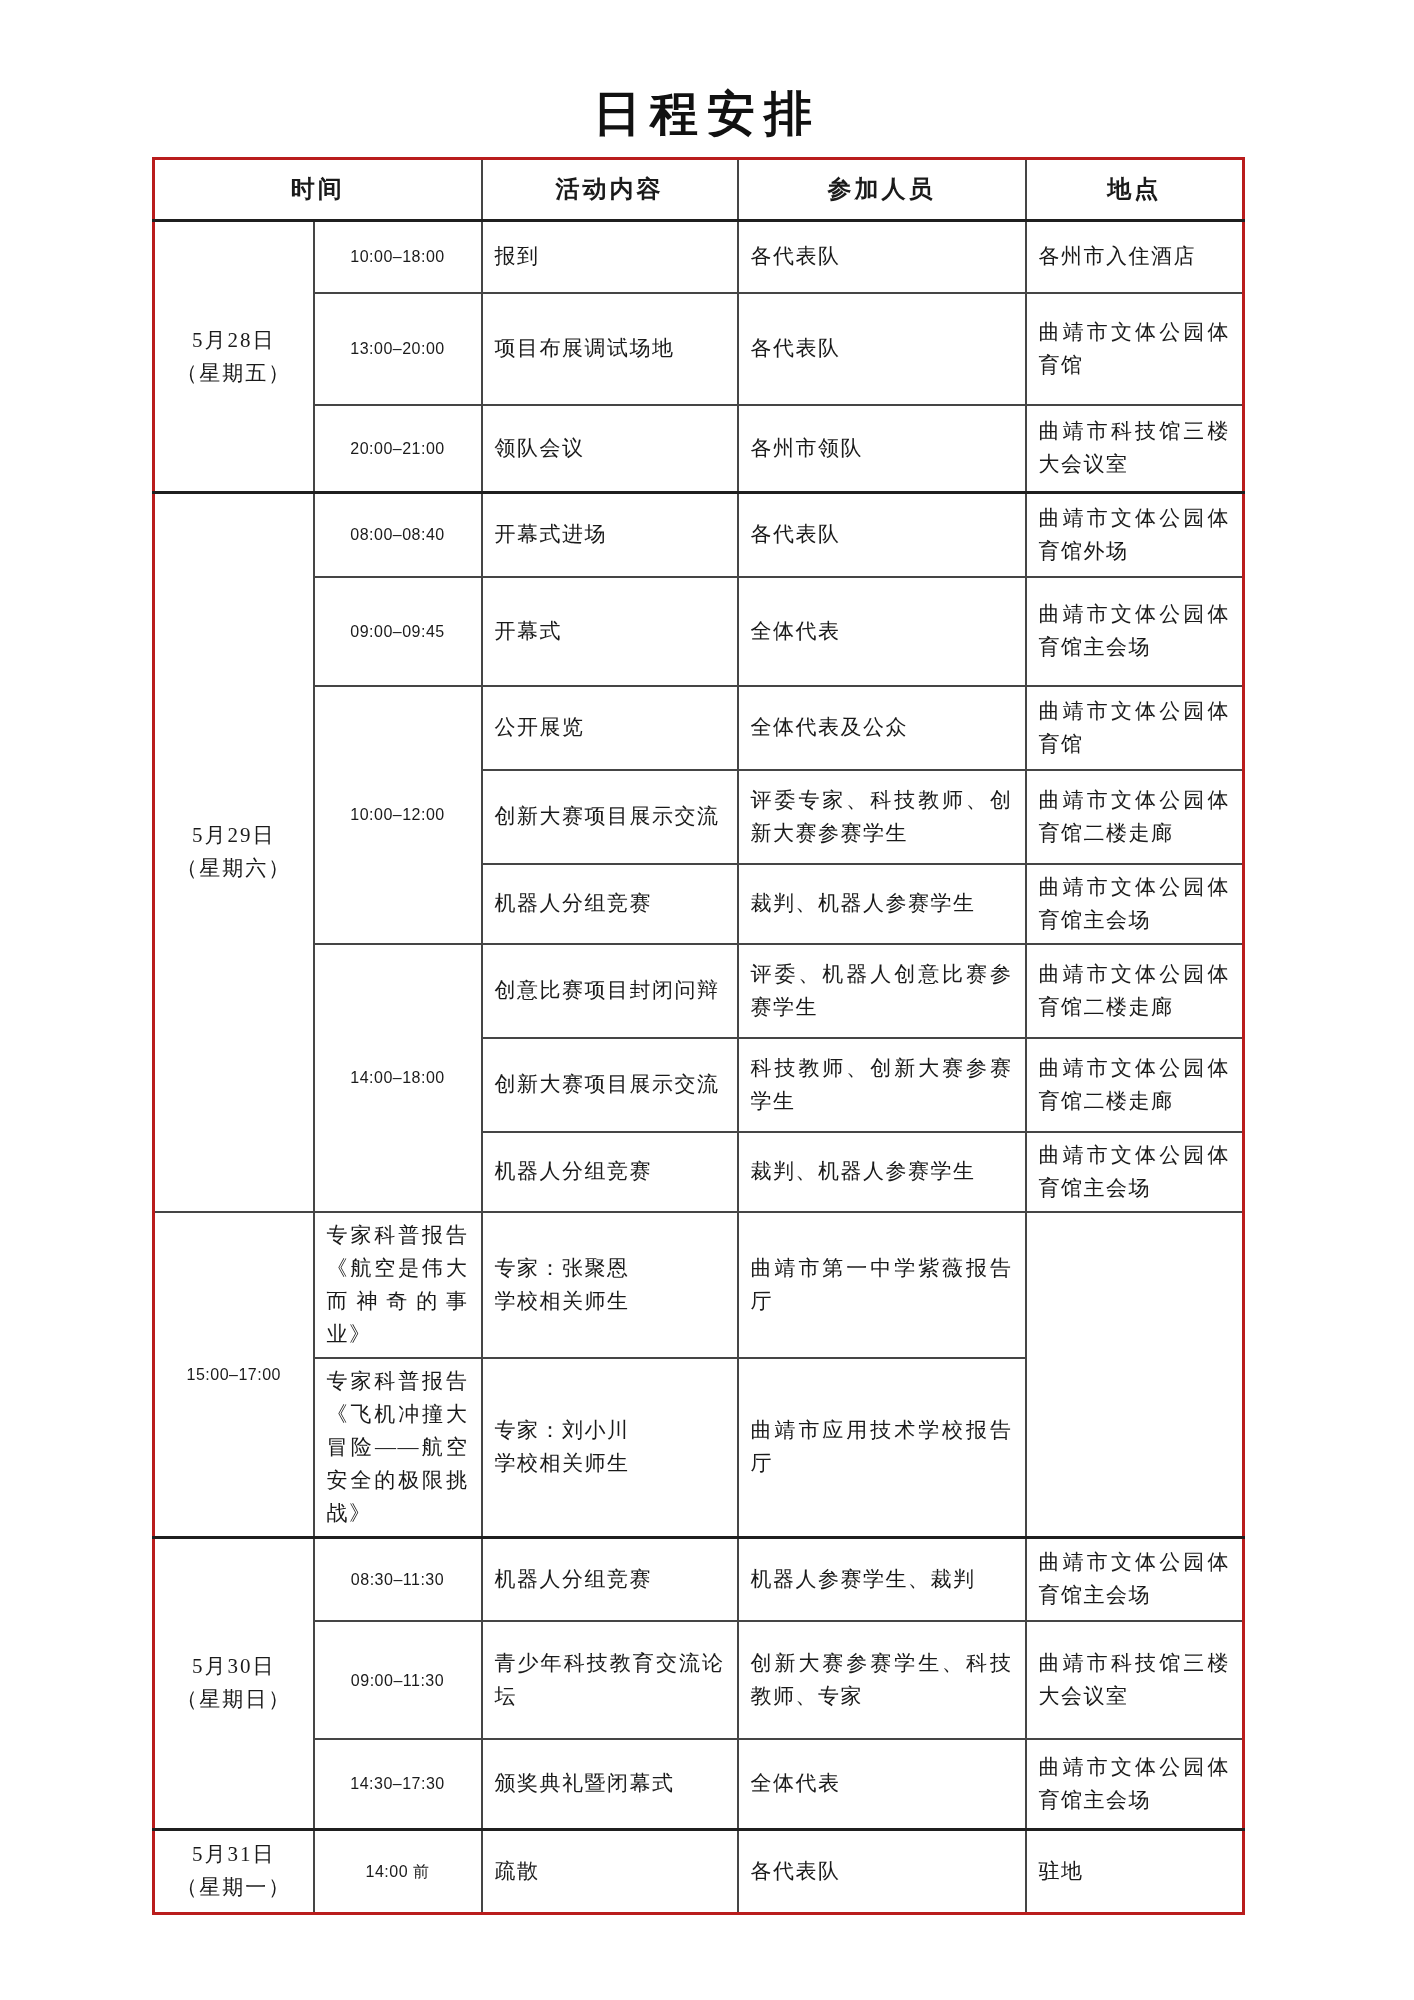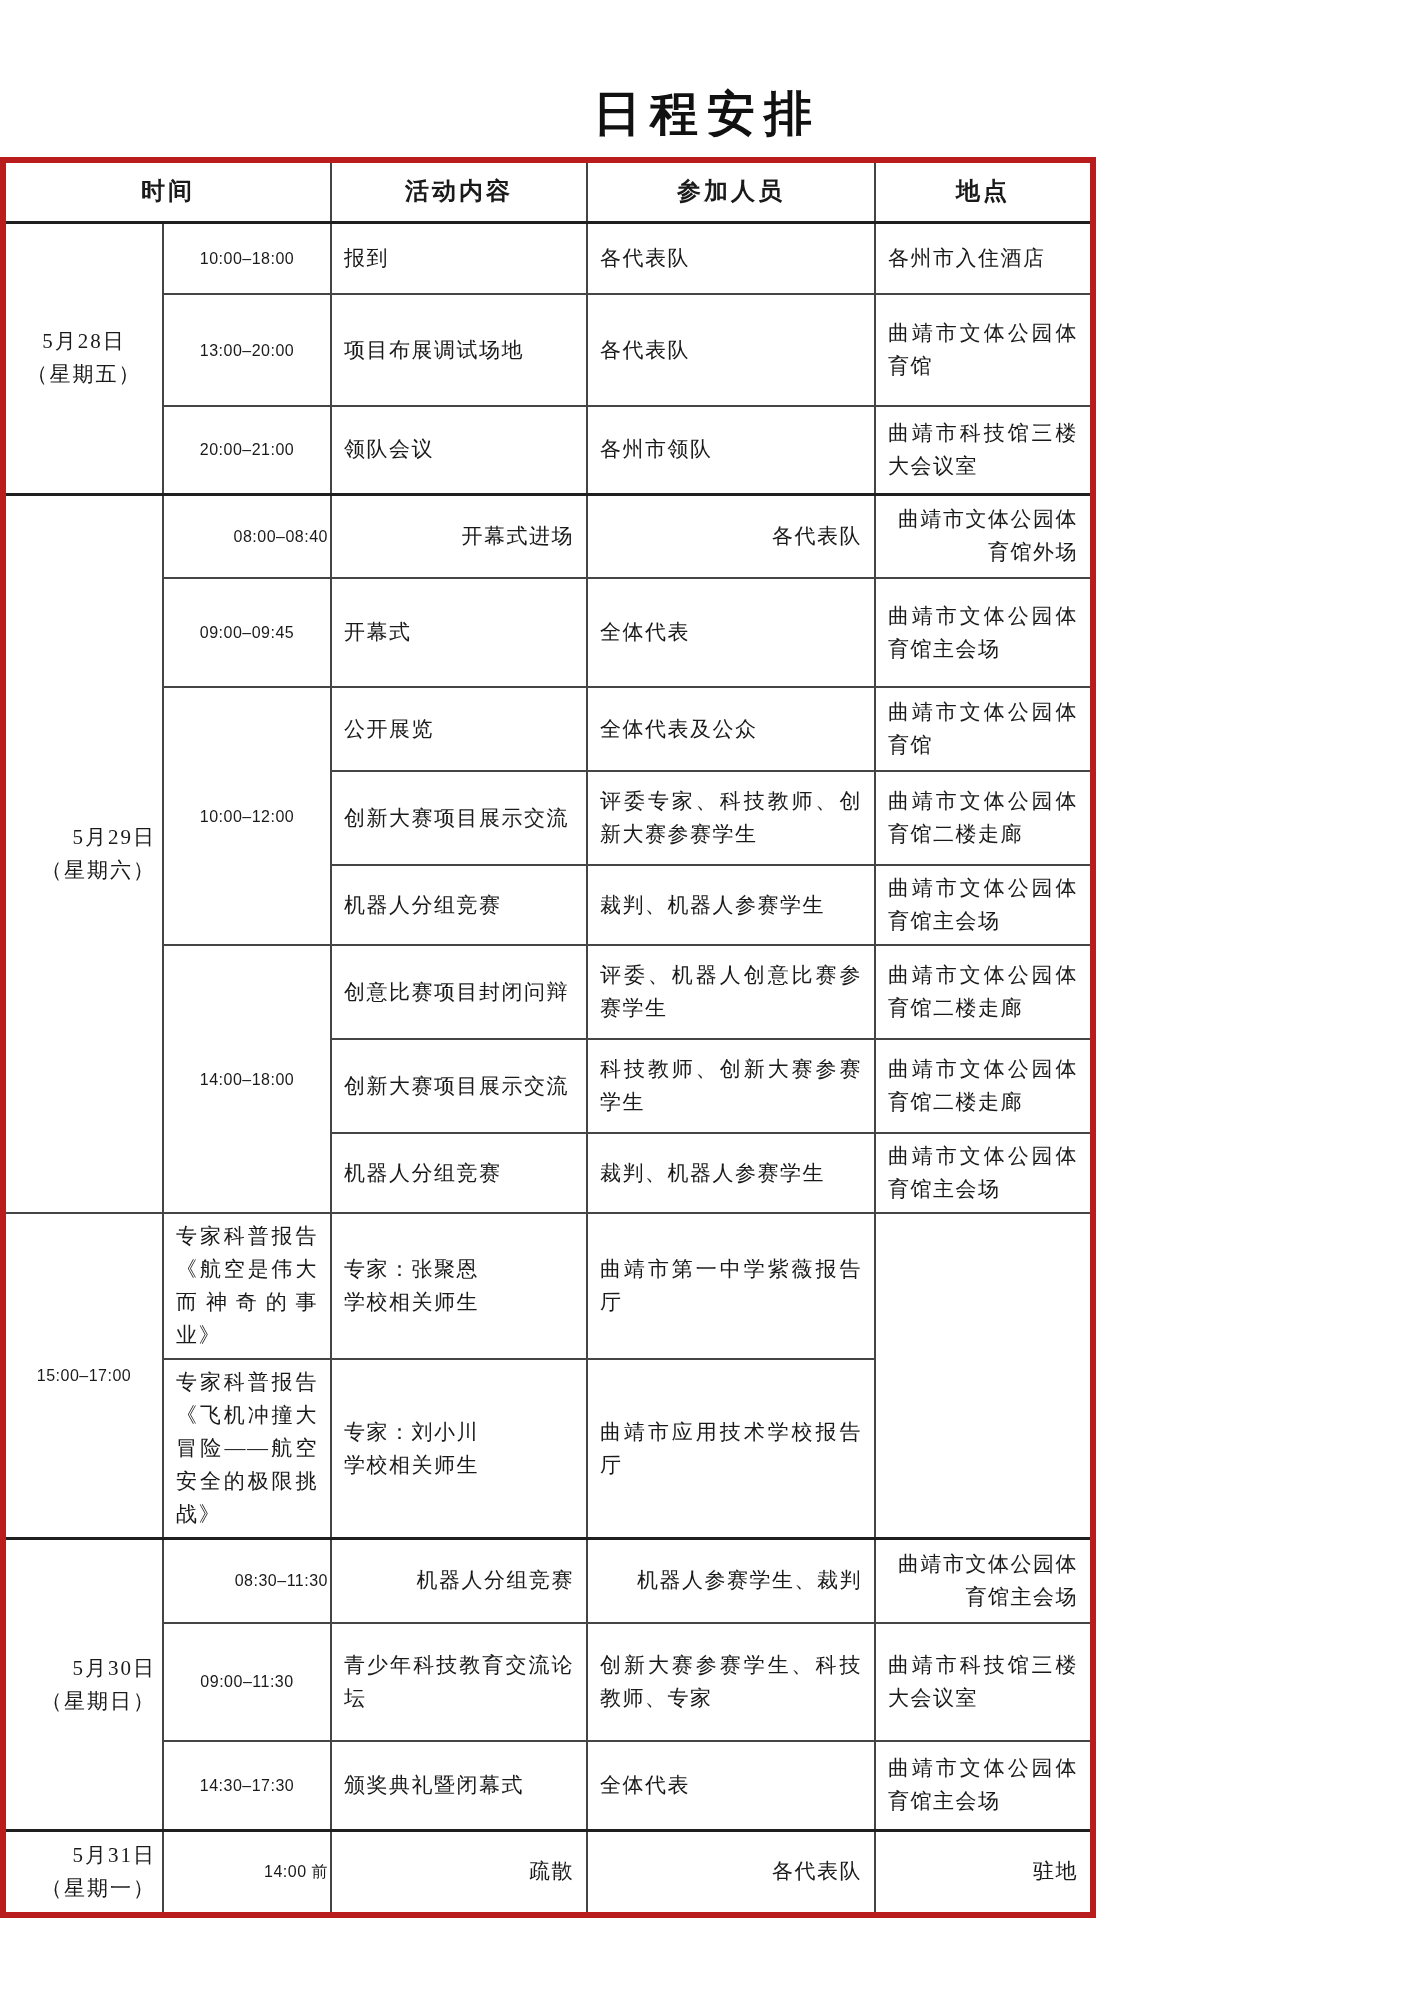--- a/index.html
+++ b/index.html
@@ -22,22 +22,23 @@
     font-size: 48px;
     font-weight: bold;
     letter-spacing: 9px;
     color: #111;
     line-height: 60px;
   }
   table.schedule {
     border-collapse: collapse;
     table-layout: fixed;
     width: 1090px;
+    margin-left: 152px;
     margin-top: 13px;
-    border: 6px solid #b91c1c;
+    border: 3px solid #b91c1c;
   }
   col.c-date { width: 160px; }
   col.c-time { width: 168px; }
   col.c-act  { width: 256px; }
   col.c-part { width: 288px; }
   col.c-loc  { width: 218px; }
 
   th, td {
     border: 2px solid #454545;
     vertical-align: middle;
@@ -71,21 +72,20 @@
     white-space: nowrap;
   }
   td.body-cell {
     text-align: justify;
   }
   td.part-cell {
     white-space: pre-line;
   }
   tr.day-start > td {
     border-top: 3px solid #1f1f1f;
-    text-align: right;
   }
   tr.cont > td {
     border-top: 1.5px solid #8d8d8d;
   }
 </style>
 </head>
 <body>
 
 <div class="doc-title">日程安排</div>
 

